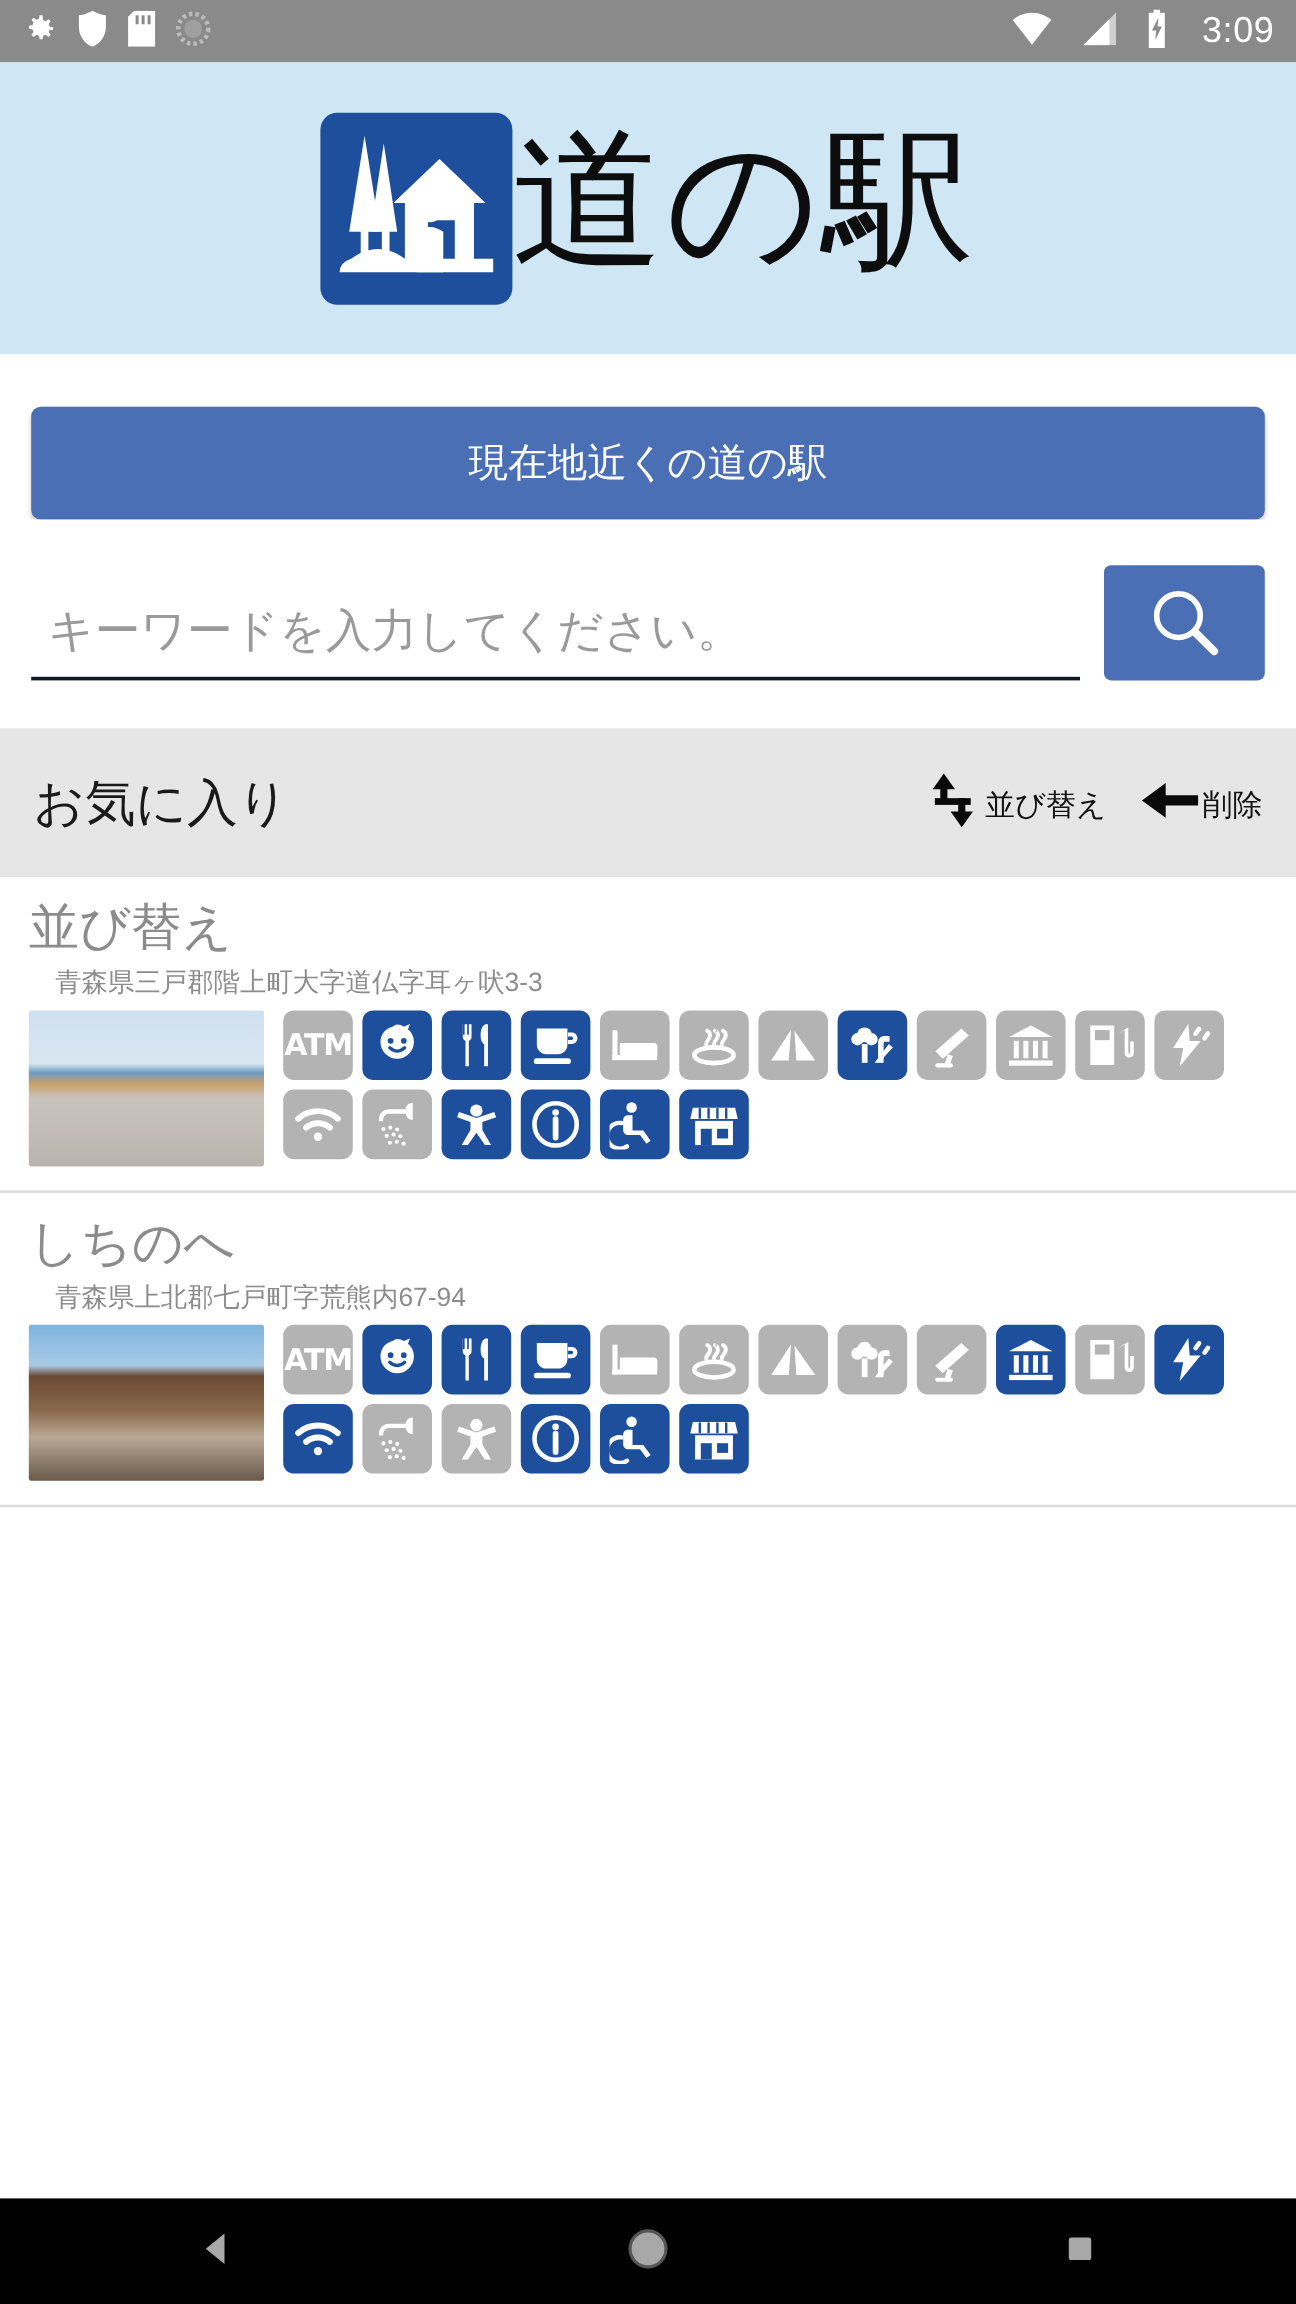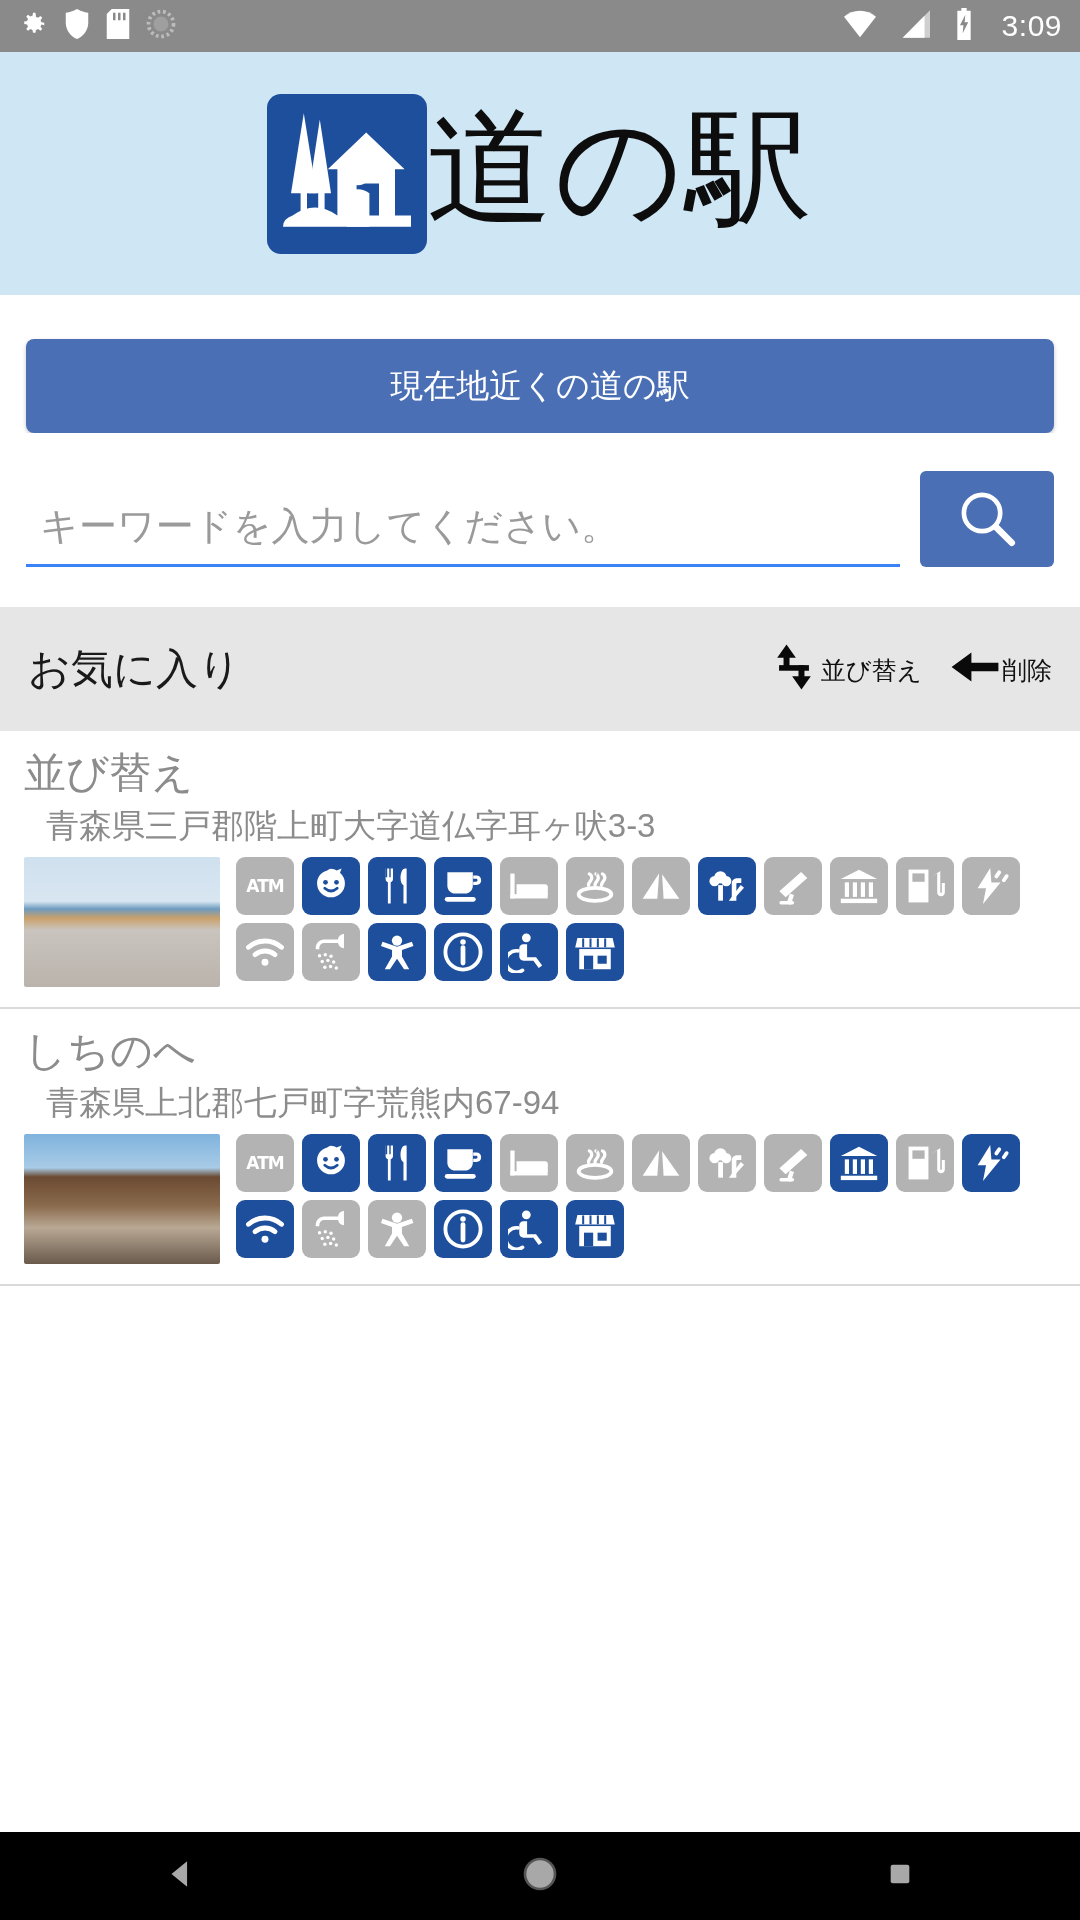--- a/index.html
+++ b/index.html
@@ -46,21 +46,21 @@
   }
   .btn-half{ flex:1; }
   .btn-full{ width:100%; margin-top:22px; }
 
   
   .search-row{
     display:flex; align-items:flex-end; gap:20px;
     padding:38px 26px 30px 26px; background:#fff;
   }
   .search-field{
-    flex:1; border:none; border-bottom:3px solid #3b82f6; background:transparent;
+    flex:1; border:none; border-bottom:3px solid #0f172a; background:transparent;
     font-size:38px; font-family:inherit; color:#333; padding:6px 14px 16px 14px;
     outline:none;
   }
   .search-field::placeholder{ color:#9a9a9a; }
   .search-btn{
     width:134px; height:96px; background:#4a6fb5; border:none; border-radius:6px;
     display:flex; align-items:center; justify-content:center; cursor:pointer; flex:none;
   }
 
   
@@ -71,37 +71,37 @@
   }
   .fav-title{ font-size:42px; color:#1a1a1a; }
   .fav-actions{ margin-left:auto; display:flex; align-items:flex-end; gap:26px; }
   .fav-act{ display:flex; flex-direction:row; align-items:center; cursor:pointer; }
   .fav-act-label{ font-size:25px; color:#111; margin-top:2px; }
 
   
   .list{ background:#fff; }
   .list-item{ padding:16px 24px 20px 24px; border-bottom:2px solid #dadada; }
   .li-name{ font-size:42px; color:#8c8c8c; line-height:1.25; }
-  .li-addr{ font-size:33px; color:#8c8c8c; padding-left:22px; margin-top:4px; }
+  .li-addr{ font-size:22px; color:#8c8c8c; padding-left:22px; margin-top:4px; }
   .li-body{ display:flex; gap:16px; margin-top:8px; align-items:flex-start; }
   .li-thumb{
     width:196px; height:130px; flex:none; border-radius:2px; overflow:hidden;
     position:relative;
   }
   .icon-grid{ display:flex; flex-wrap:wrap; gap:8px; }
   .fi{
     width:58px; height:58px; border-radius:9px; flex:none;
     display:flex; align-items:center; justify-content:center;
     position:relative;
   }
   .fi.on{ background:#1d4f9c; }
   .fi.off{ background:#b3b3b3; }
   .fi svg{ display:block; }
   .fi .atm-txt{
-    color:#fff; font-size:17px; font-weight:bold; letter-spacing:-1px;
+    color:#fff; font-size:25px; font-weight:bold; letter-spacing:-1px;
     font-family:"DejaVu Sans",sans-serif;
   }
 
   
   .navbar{
     position:absolute; left:0; bottom:0; width:1080px; height:88px;
     background:#000; display:flex; align-items:center; justify-content:space-around;
   }
   .nav-btn{ cursor:pointer; display:flex; align-items:center; justify-content:center;
             width:120px; height:88px; }

